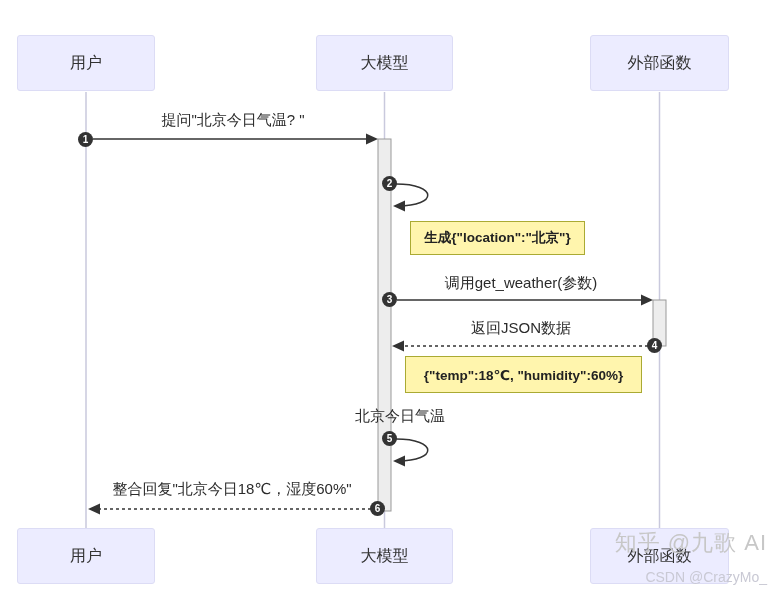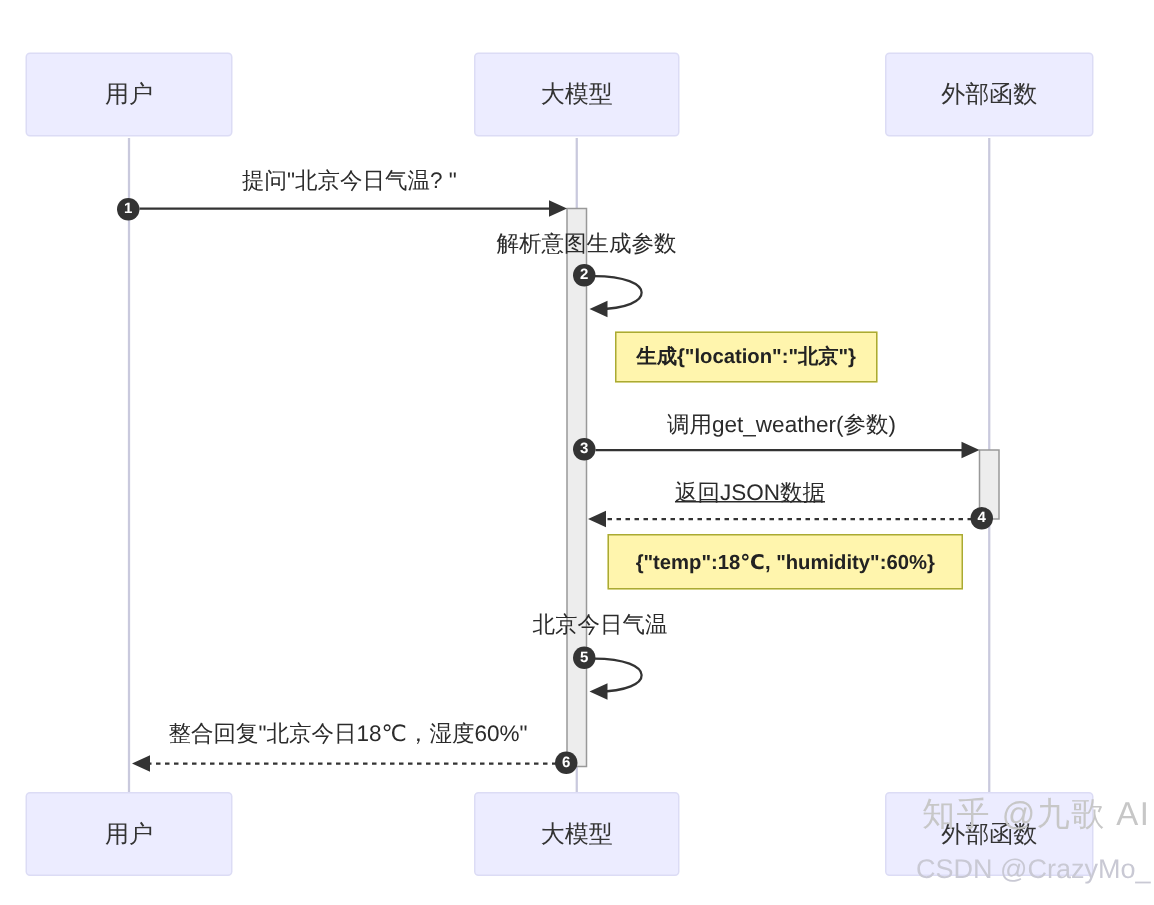--- a/index.html
+++ b/index.html
@@ -30,21 +30,21 @@
   .lifeline { stroke:#C9C9DD; stroke-width:1.5; }
   .activation { fill:#EDEDED; stroke:#999999; stroke-width:1; }
   .msg-line { stroke:#333333; stroke-width:1.5; fill:none; }
   .dashed { stroke-dasharray:3 3; }
   .arrowhead { fill:#333333; stroke:none; }
   .wm-zhihu {
     position:absolute; right:2px; top:528px; font-size:22px; color:#C7C7C7;
     letter-spacing:1px; z-index:9; white-space:nowrap;
   }
   .wm-csdn {
-    position:absolute; right:2px; top:569px; font-size:18px; color:#C9C9D4;
+    position:absolute; right:2px; top:569px; font-size:14px; color:#C9C9D4;
     z-index:9; white-space:nowrap;
   }
 </style>
 </head>
 <body>
 
 <div class="stage">
 
   <svg class="layer" width="769" height="603" viewBox="0 0 769 603">
     <line class="lifeline" x1="86" y1="92" x2="86" y2="528"></line>
@@ -75,23 +75,22 @@
 
   <div class="actor" style="left:17px;  top:35px; width:138px;">用户</div>
   <div class="actor" style="left:316px; top:35px; width:137px;">大模型</div>
   <div class="actor" style="left:590px; top:35px; width:139px;">外部函数</div>
 
   <div class="actor" style="left:17px;  top:528px; width:138px;">用户</div>
   <div class="actor" style="left:316px; top:528px; width:137px;">大模型</div>
   <div class="actor" style="left:590px; top:528px; width:139px;">外部函数</div>
 
   <div class="msg-label" style="left:233px; top:111px;">提问"北京今日气温? "</div>
-  <div class="msg-label" style="left:391px; top:153px;">解析意图生成参数</div>
   <div class="msg-label" style="left:521px; top:274px;">调用get_weather(参数)</div>
-  <div class="msg-label" style="left:500px; top:319px;text-decoration:underline;">返回JSON数据</div>
+  <div class="msg-label" style="left:521px; top:319px;">返回JSON数据</div>
   <div class="msg-label" style="left:400px; top:407px;">北京今日气温</div>
   <div class="msg-label" style="left:232px; top:480px;">整合回复"北京今日18℃，湿度60%"</div>
 
   <div class="seq-circle" style="left:78px;  top:132px;">1</div>
   <div class="seq-circle" style="left:382px; top:176px;">2</div>
   <div class="seq-circle" style="left:382px; top:292px;">3</div>
   <div class="seq-circle" style="left:647px; top:338px;">4</div>
   <div class="seq-circle" style="left:382px; top:431px;">5</div>
   <div class="seq-circle" style="left:370px; top:501px;">6</div>
 

